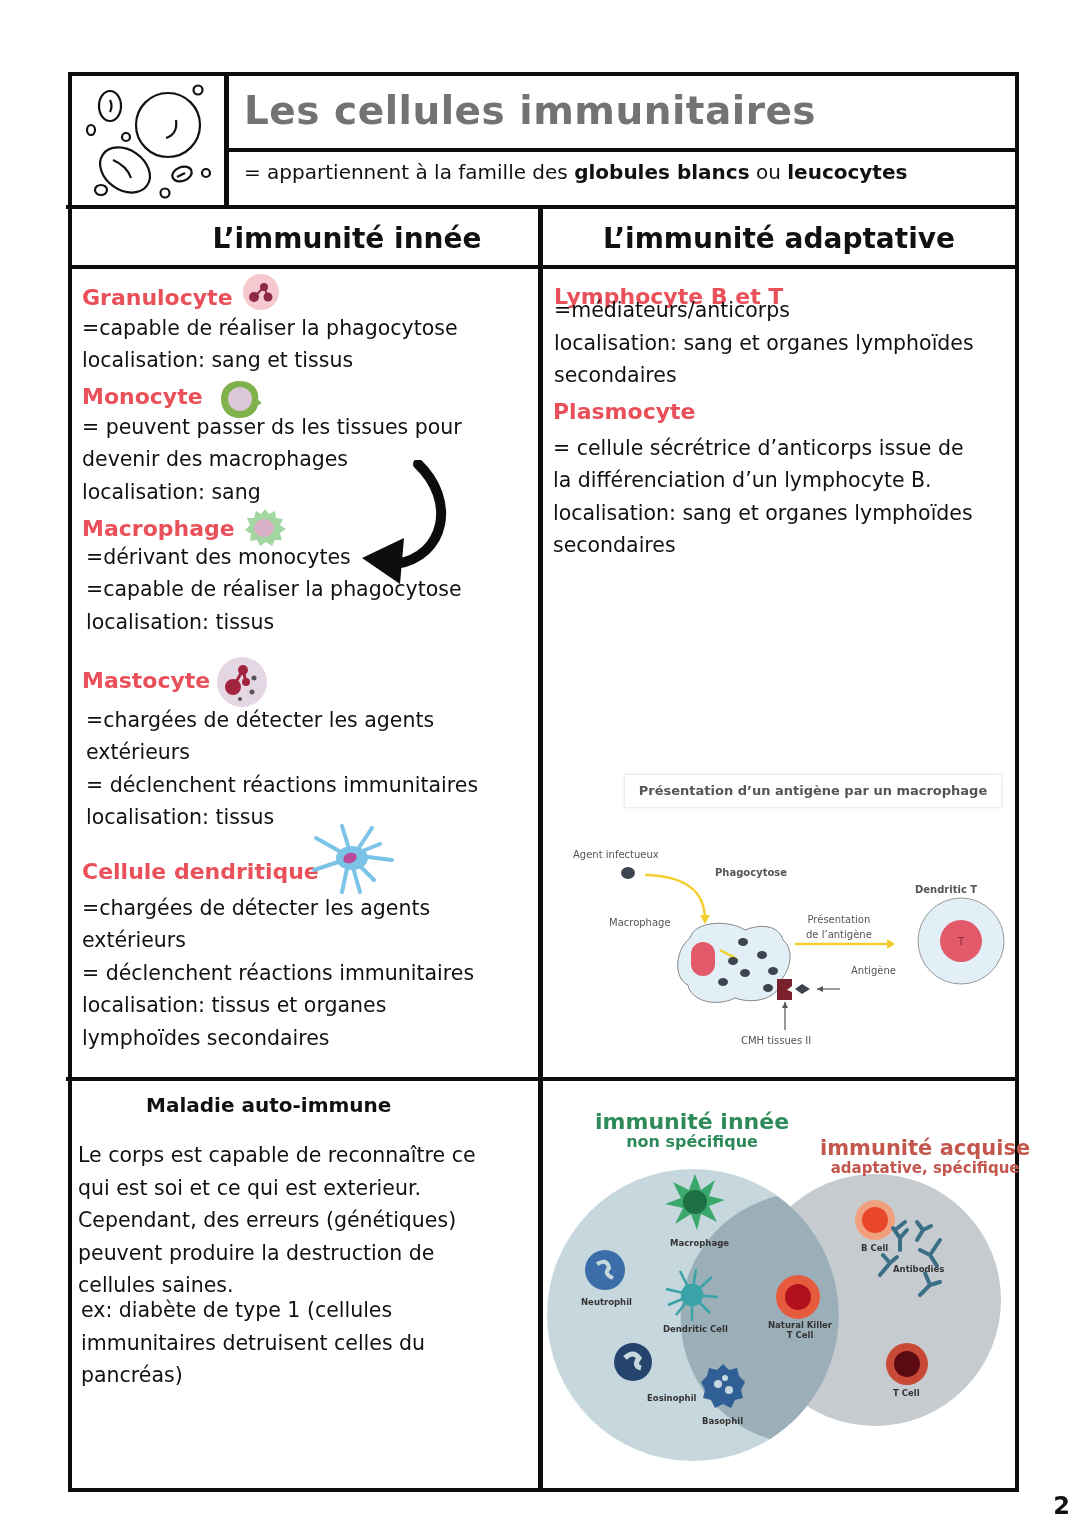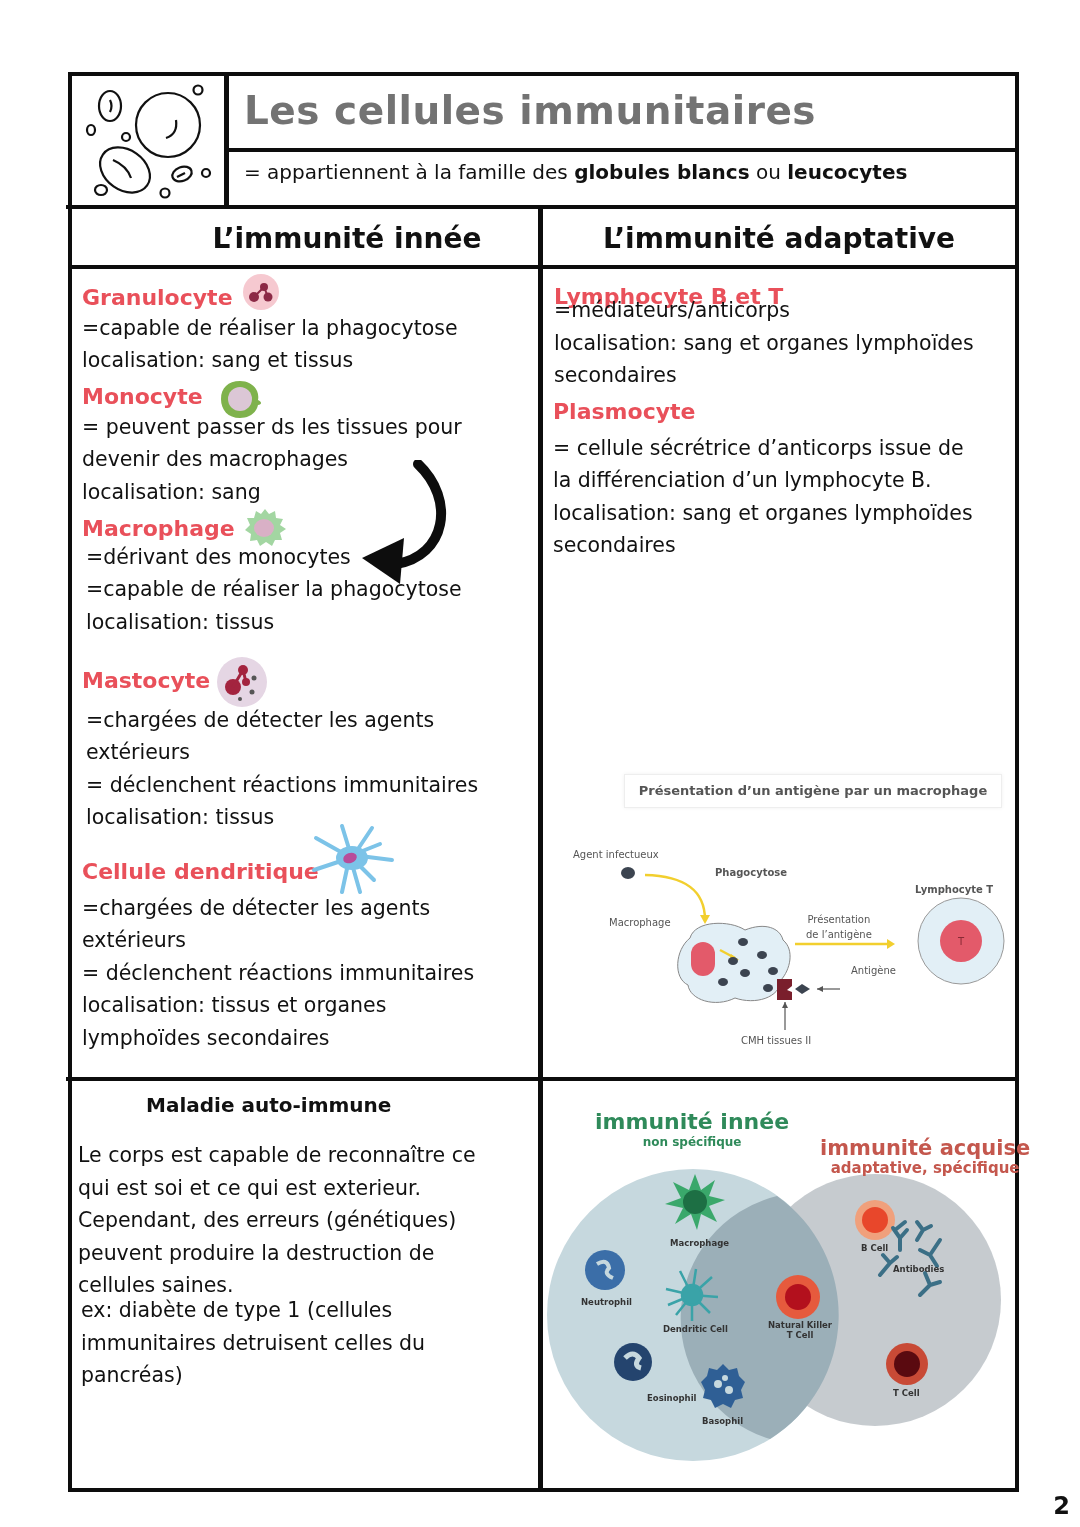--- a/index.html
+++ b/index.html
@@ -164,21 +164,21 @@
 </div>
 
 <div class="fig-caption">Présentation d’un antigène par un macrophage</div>
 <div class="diag-label" style="left:573px; top:849px; font-weight:normal;">Agent infectueux</div>
 <div class="diag-label" style="left:696px; top:867px;margin-left:19px;">Phagocytose</div>
 <div class="diag-label" style="left:609px; top:917px; font-weight:normal;">Macrophage</div>
 <div class="diag-label" style="left:806px; top:912px; text-align:center; font-weight:normal; line-height:15px;">
   <div>Présentation</div>
   <div>de l’antigène</div>
 </div>
-<div class="diag-label" style="left:915px; top:884px;">Lymphocyte T</div>
+<div class="diag-label" style="left:915px; top:884px;">Dendritic T</div>
 <div class="diag-label" style="left:851px; top:965px; font-weight:normal;">Antigène</div>
 <div class="diag-label" style="left:741px; top:1035px; font-weight:normal;">CMH tissues II</div>
 
 <svg class="cell-icon" style="left:555px; top:840px;" width="460" height="200" viewBox="0 0 460 200">
   <ellipse cx="73" cy="33" rx="7" ry="6" fill="#3c4450"></ellipse>
   <path d="M90 35 C130 36 150 50 150 80" stroke="#f2cf2e" stroke-width="2.5" fill="none"></path>
   <path d="M145 75 L150 84 L155 75Z" fill="#f2cf2e"></path>
   <path d="M135 98 C140 80 175 80 190 90 C210 82 225 88 228 100 C240 110 235 130 226 140 C225 158 200 165 180 158 C160 168 135 160 133 145 C118 138 120 110 135 98Z" fill="#e2eff6" stroke="#888" stroke-width="1"></path>
   <rect x="136" y="102" width="24" height="34" rx="12" fill="#e35a6a"></rect>
   <path d="M165 110 L180 118" stroke="#f2cf2e" stroke-width="2.5"></path>
@@ -268,21 +268,21 @@
   </g>
 
   <g transform="translate(362,274)">
     <circle r="21" fill="#c84a36"></circle>
     <circle r="13" fill="#5a0a10"></circle>
   </g>
 </svg>
 
 <div style="position:absolute; left:595px; top:1112px; text-align:center; font-weight:bold; font-family:'DejaVu Sans', sans-serif; color:#2f8a5a; line-height:20px;">
   <div style="font-size:22px;">immunité innée</div>
-  <div style="font-size:12px;">non spécifique</div>
+  <div style="font-size:16px;">non spécifique</div>
 </div>
 <div style="position:absolute; left:792px; top:1138px; text-align:center; font-weight:bold; font-family:'DejaVu Sans', sans-serif; color:#c4574d; line-height:20px;margin-left:28px;">
   <div style="font-size:21px;">immunité acquise</div>
   <div style="font-size:15px;">adaptative, spécifique</div>
 </div>
 
 <div class="venn-label" style="left:670px; top:1238px;">Macrophage</div>
 <div class="venn-label" style="left:581px; top:1297px;">Neutrophil</div>
 <div class="venn-label" style="left:663px; top:1324px;">Dendritic Cell</div>
 <div class="venn-label" style="left:610px; top:1393px;margin-left:37px;">Eosinophil</div>

